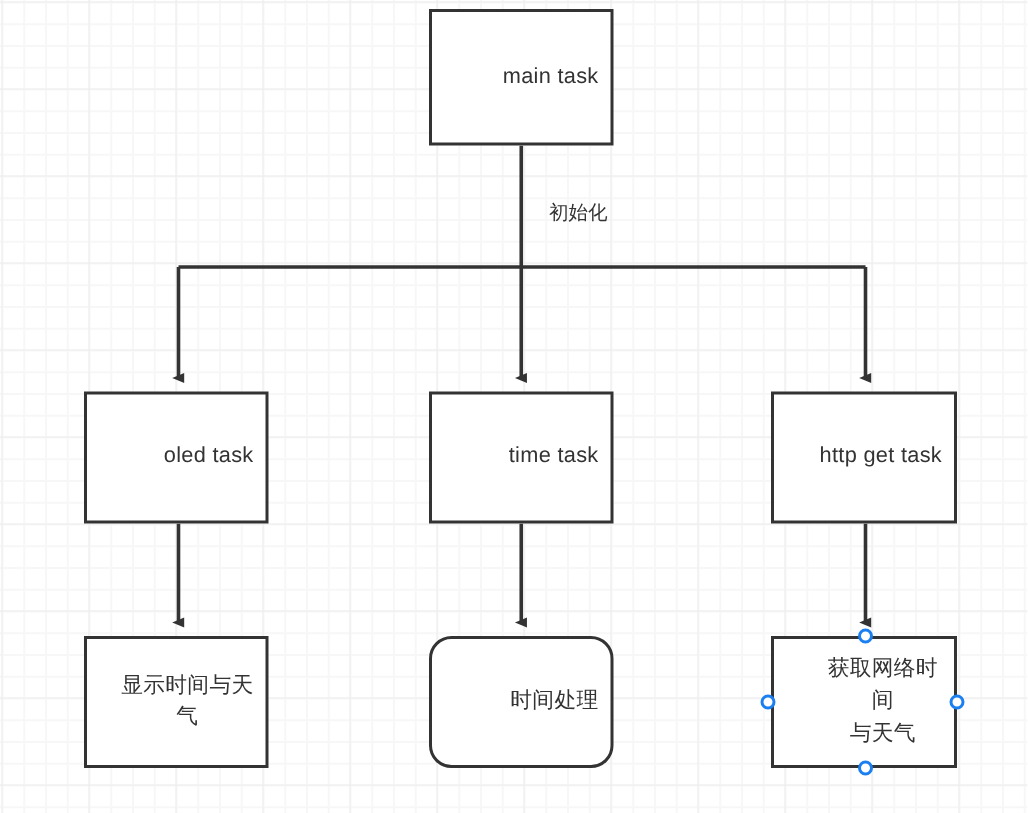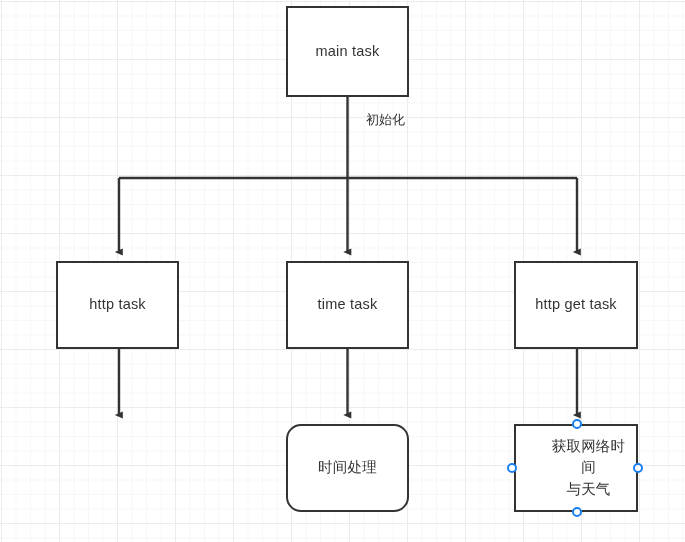--- a/index.html
+++ b/index.html
@@ -34,21 +34,21 @@
     height: 542px;
     pointer-events: none;
   }
   .node {
     position: absolute;
     box-sizing: border-box;
     border: 2px solid #333333;
     background: #ffffff;
     display: flex;
     align-items: center;
-    justify-content: center;
+    justify-content: flex-end;
     text-align: center;
     color: #333333;
     font-size: 14.5px;
     line-height: 1.45;
     letter-spacing: 0.2px;
     padding: 2px 8px;
   }
   .node-label {
     display: block;
     white-space: pre-line;
@@ -116,41 +116,45 @@
     <g>
       <path d="M 577 349 L 577 415" stroke="#333333" stroke-width="2.4" fill="none" marker-end="url(#arrowhead)"></path>
     </g>
   </svg>
 
   <div class="node" style="left:286px; top:6px; width:123px; height:91px;">
     <span class="node-label">main task</span>
   </div>
 
   <div class="node" style="left:56px; top:261px; width:123px; height:88px;">
-    <span class="node-label">http task</span>
+    <span class="node-label">oled task</span>
   </div>
 
   <div class="node" style="left:514px; top:261px; width:124px; height:88px;">
     <span class="node-label">http get task</span>
   </div>
 
   <div class="node" style="left:286px; top:261px; width:123px; height:88px;">
     <span class="node-label">time task</span>
   </div>
 
+  <div class="node" style="left:56px; top:424px; width:123px; height:88px;">
+    <span class="node-label">显示时间与天
+气</span>
+  </div>
 
   <div class="node" style="left:286px; top:424px; width:123px; height:88px;border-radius:15px;">
     <span class="node-label">时间处理</span>
   </div>
 
   <div class="node selected" style="left:514px; top:424px; width:124px; height:88px;padding-left:33px;">
     <span class="node-label">获取网络时间
 与天气</span>
   </div>
 
   <div class="handle" style="left:572px; top:419px;"></div>
   <div class="handle" style="left:507px; top:463px;"></div>
   <div class="handle" style="left:633px; top:463px;"></div>
   <div class="handle" style="left:572px; top:507px;"></div>
 
-  <div class="edge-label" style="left:366px; top:113px;">初始化</div>
+  <div class="edge-label" style="left:366px; top:135px;">初始化</div>
 
 </div>
 
 </body></html>

